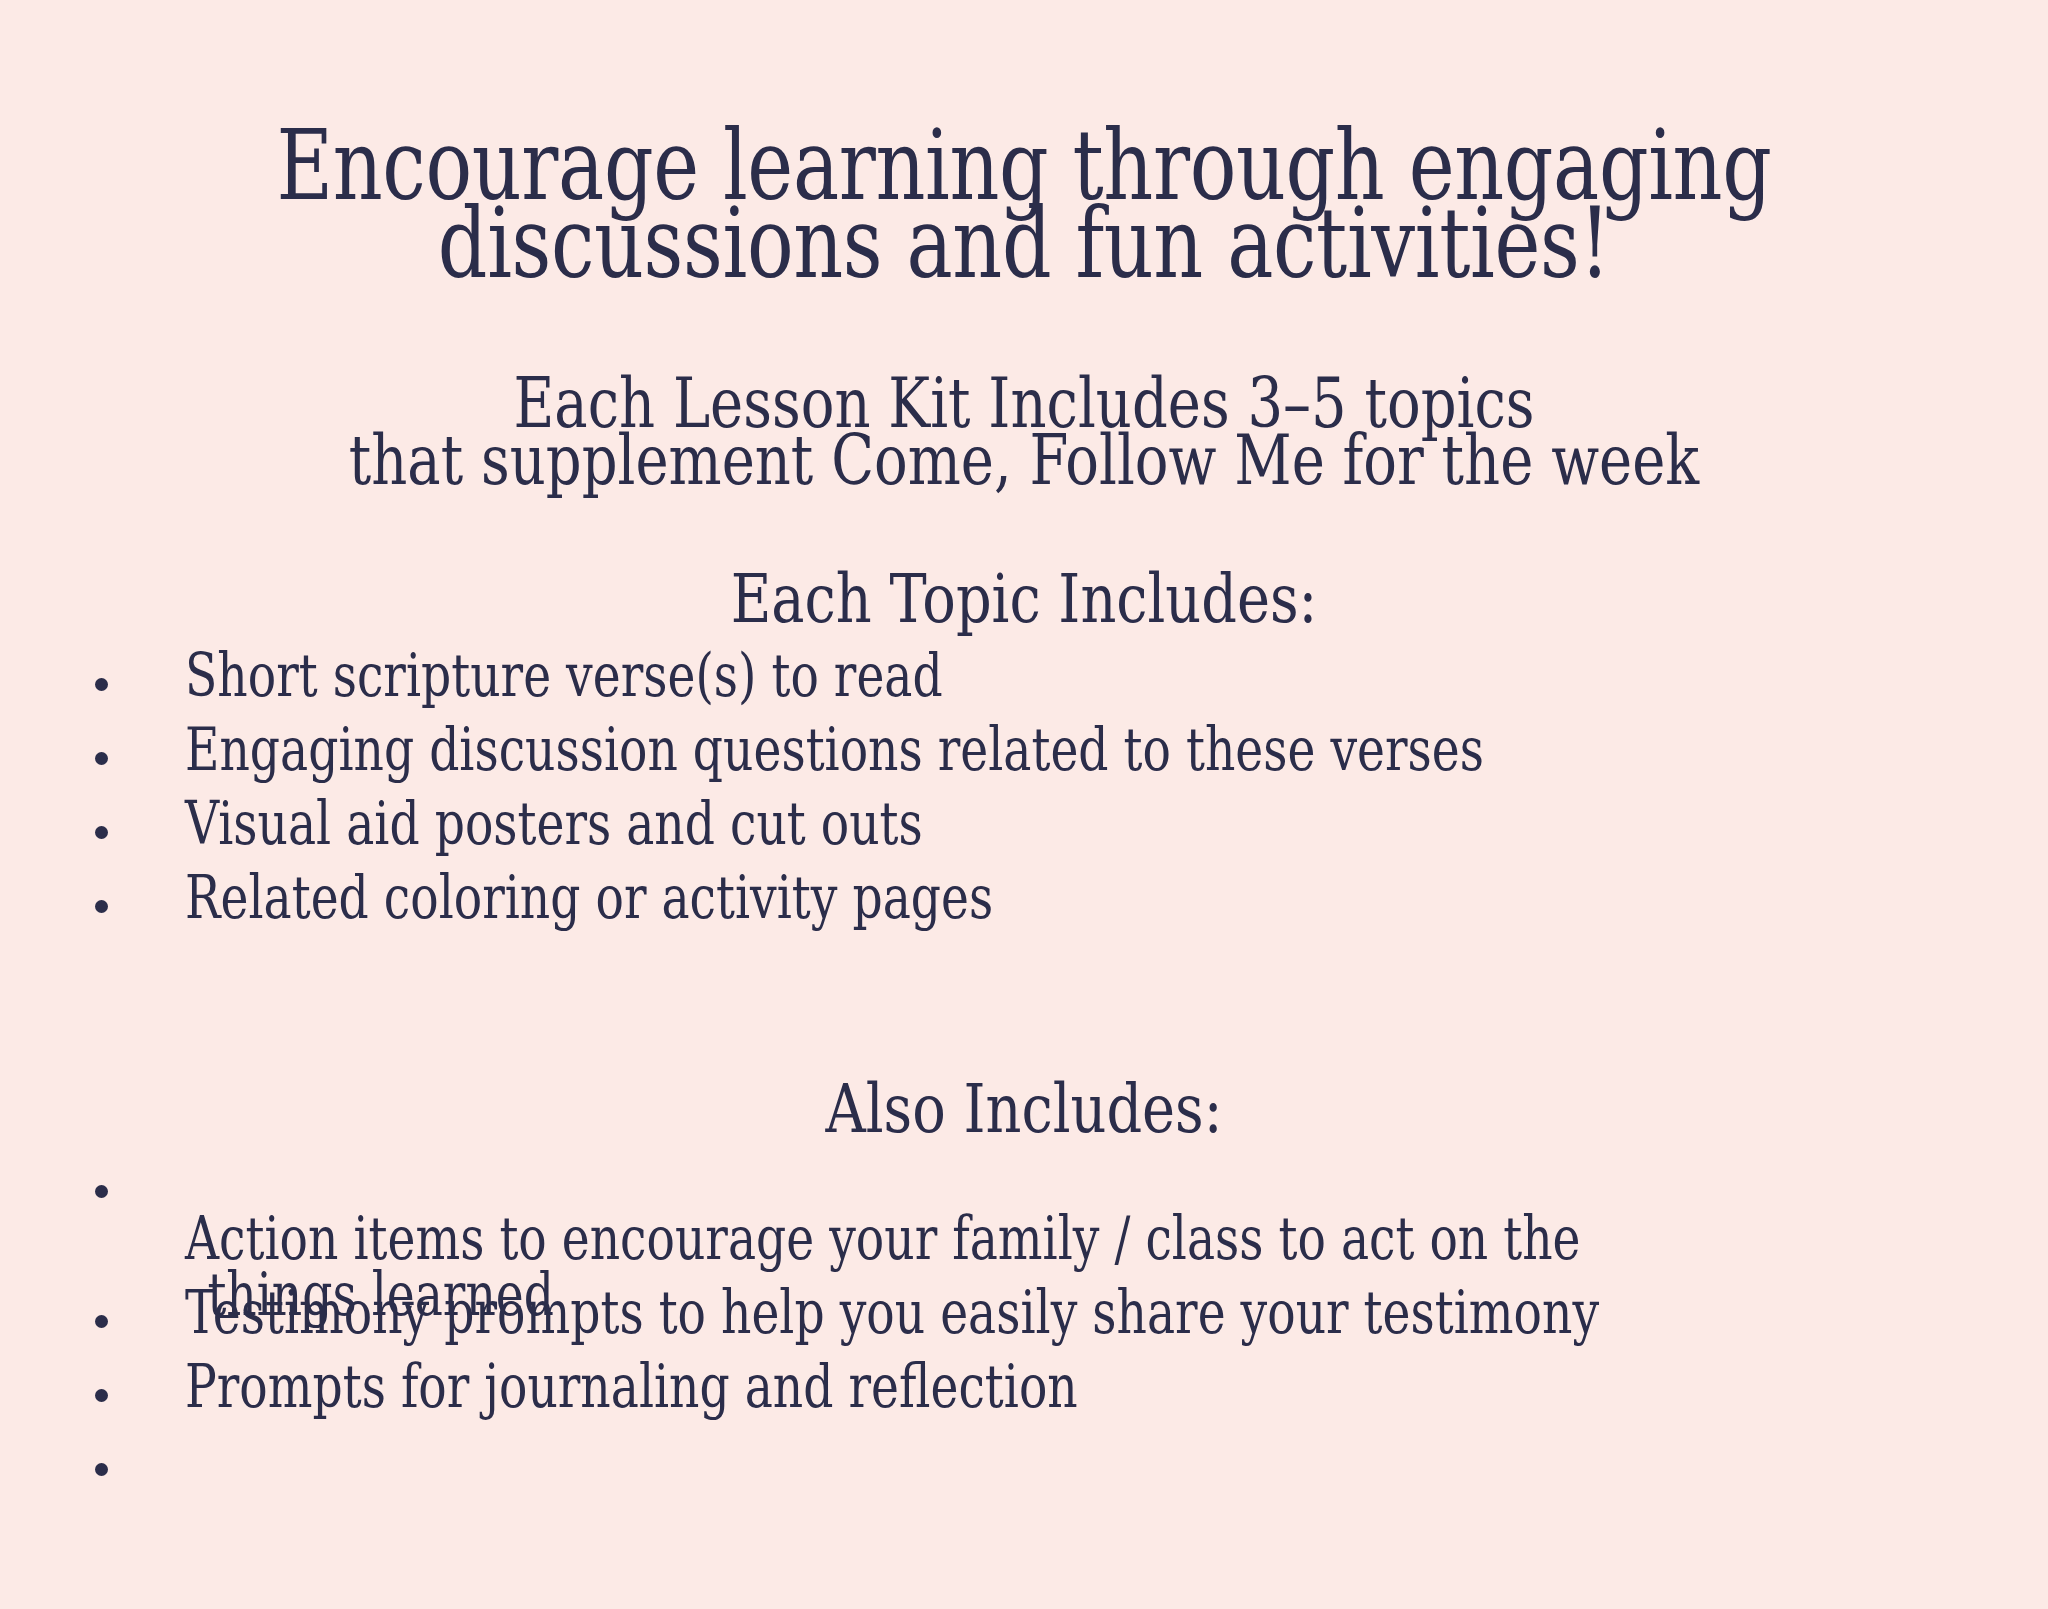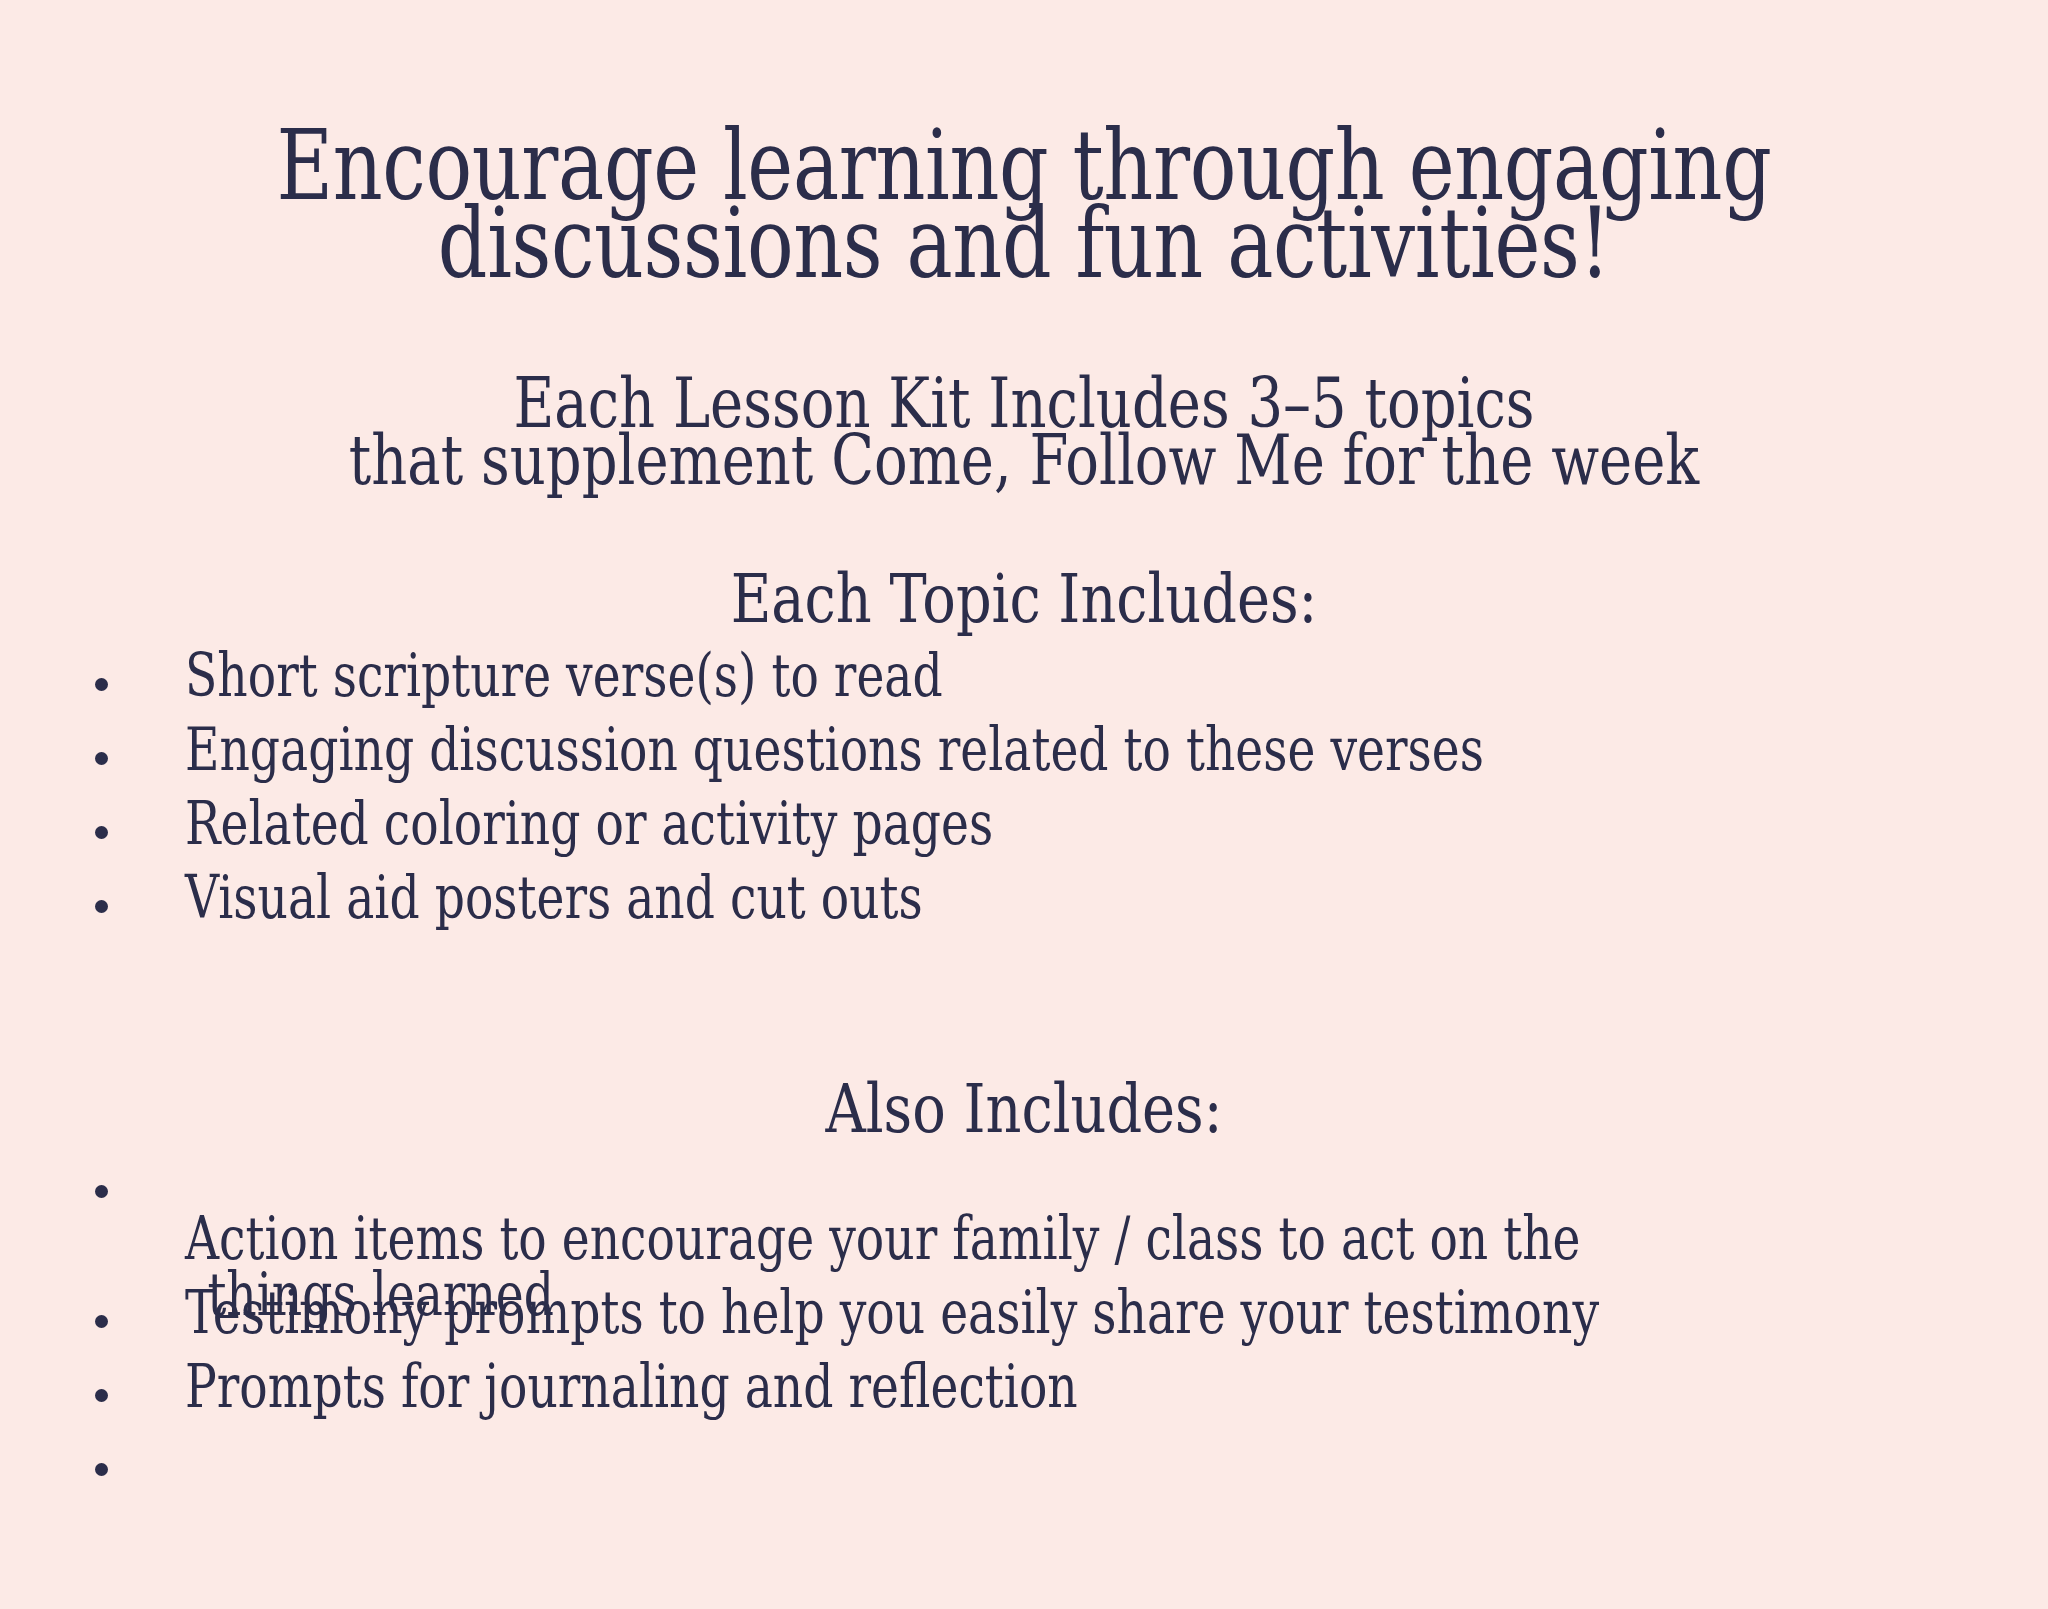--- a/index.html
+++ b/index.html
@@ -128,25 +128,25 @@
     <div class="bullet-row">
       <span class="bullet-dot" style="background: rgb(43, 45, 74);"></span>
       <span class="bullet-text">Short scripture verse(s) to read</span>
     </div>
     <div class="bullet-row">
       <span class="bullet-dot" style="background: rgb(43, 45, 74);"></span>
       <span class="bullet-text">Engaging discussion questions related to these verses</span>
     </div>
     <div class="bullet-row">
       <span class="bullet-dot" style="background: rgb(43, 45, 74);"></span>
-      <span class="bullet-text">Related coloring or activity pages</span>
+      <span class="bullet-text">Visual aid posters and cut outs</span>
     </div>
     <div class="bullet-row">
       <span class="bullet-dot" style="background: rgb(43, 45, 74);"></span>
-      <span class="bullet-text">Visual aid posters and cut outs</span>
+      <span class="bullet-text">Related coloring or activity pages</span>
     </div>
   </div>
 
   <div class="section-heading heading-also">Also Includes:</div>
 
   <div class="bullet-list list-also">
     <div class="bullet-row tall">
       <span class="bullet-dot" style="background: rgb(43, 45, 74);"></span>
       <span class="bullet-text">
         <span>Action items to encourage your family / class to act on the</span>

